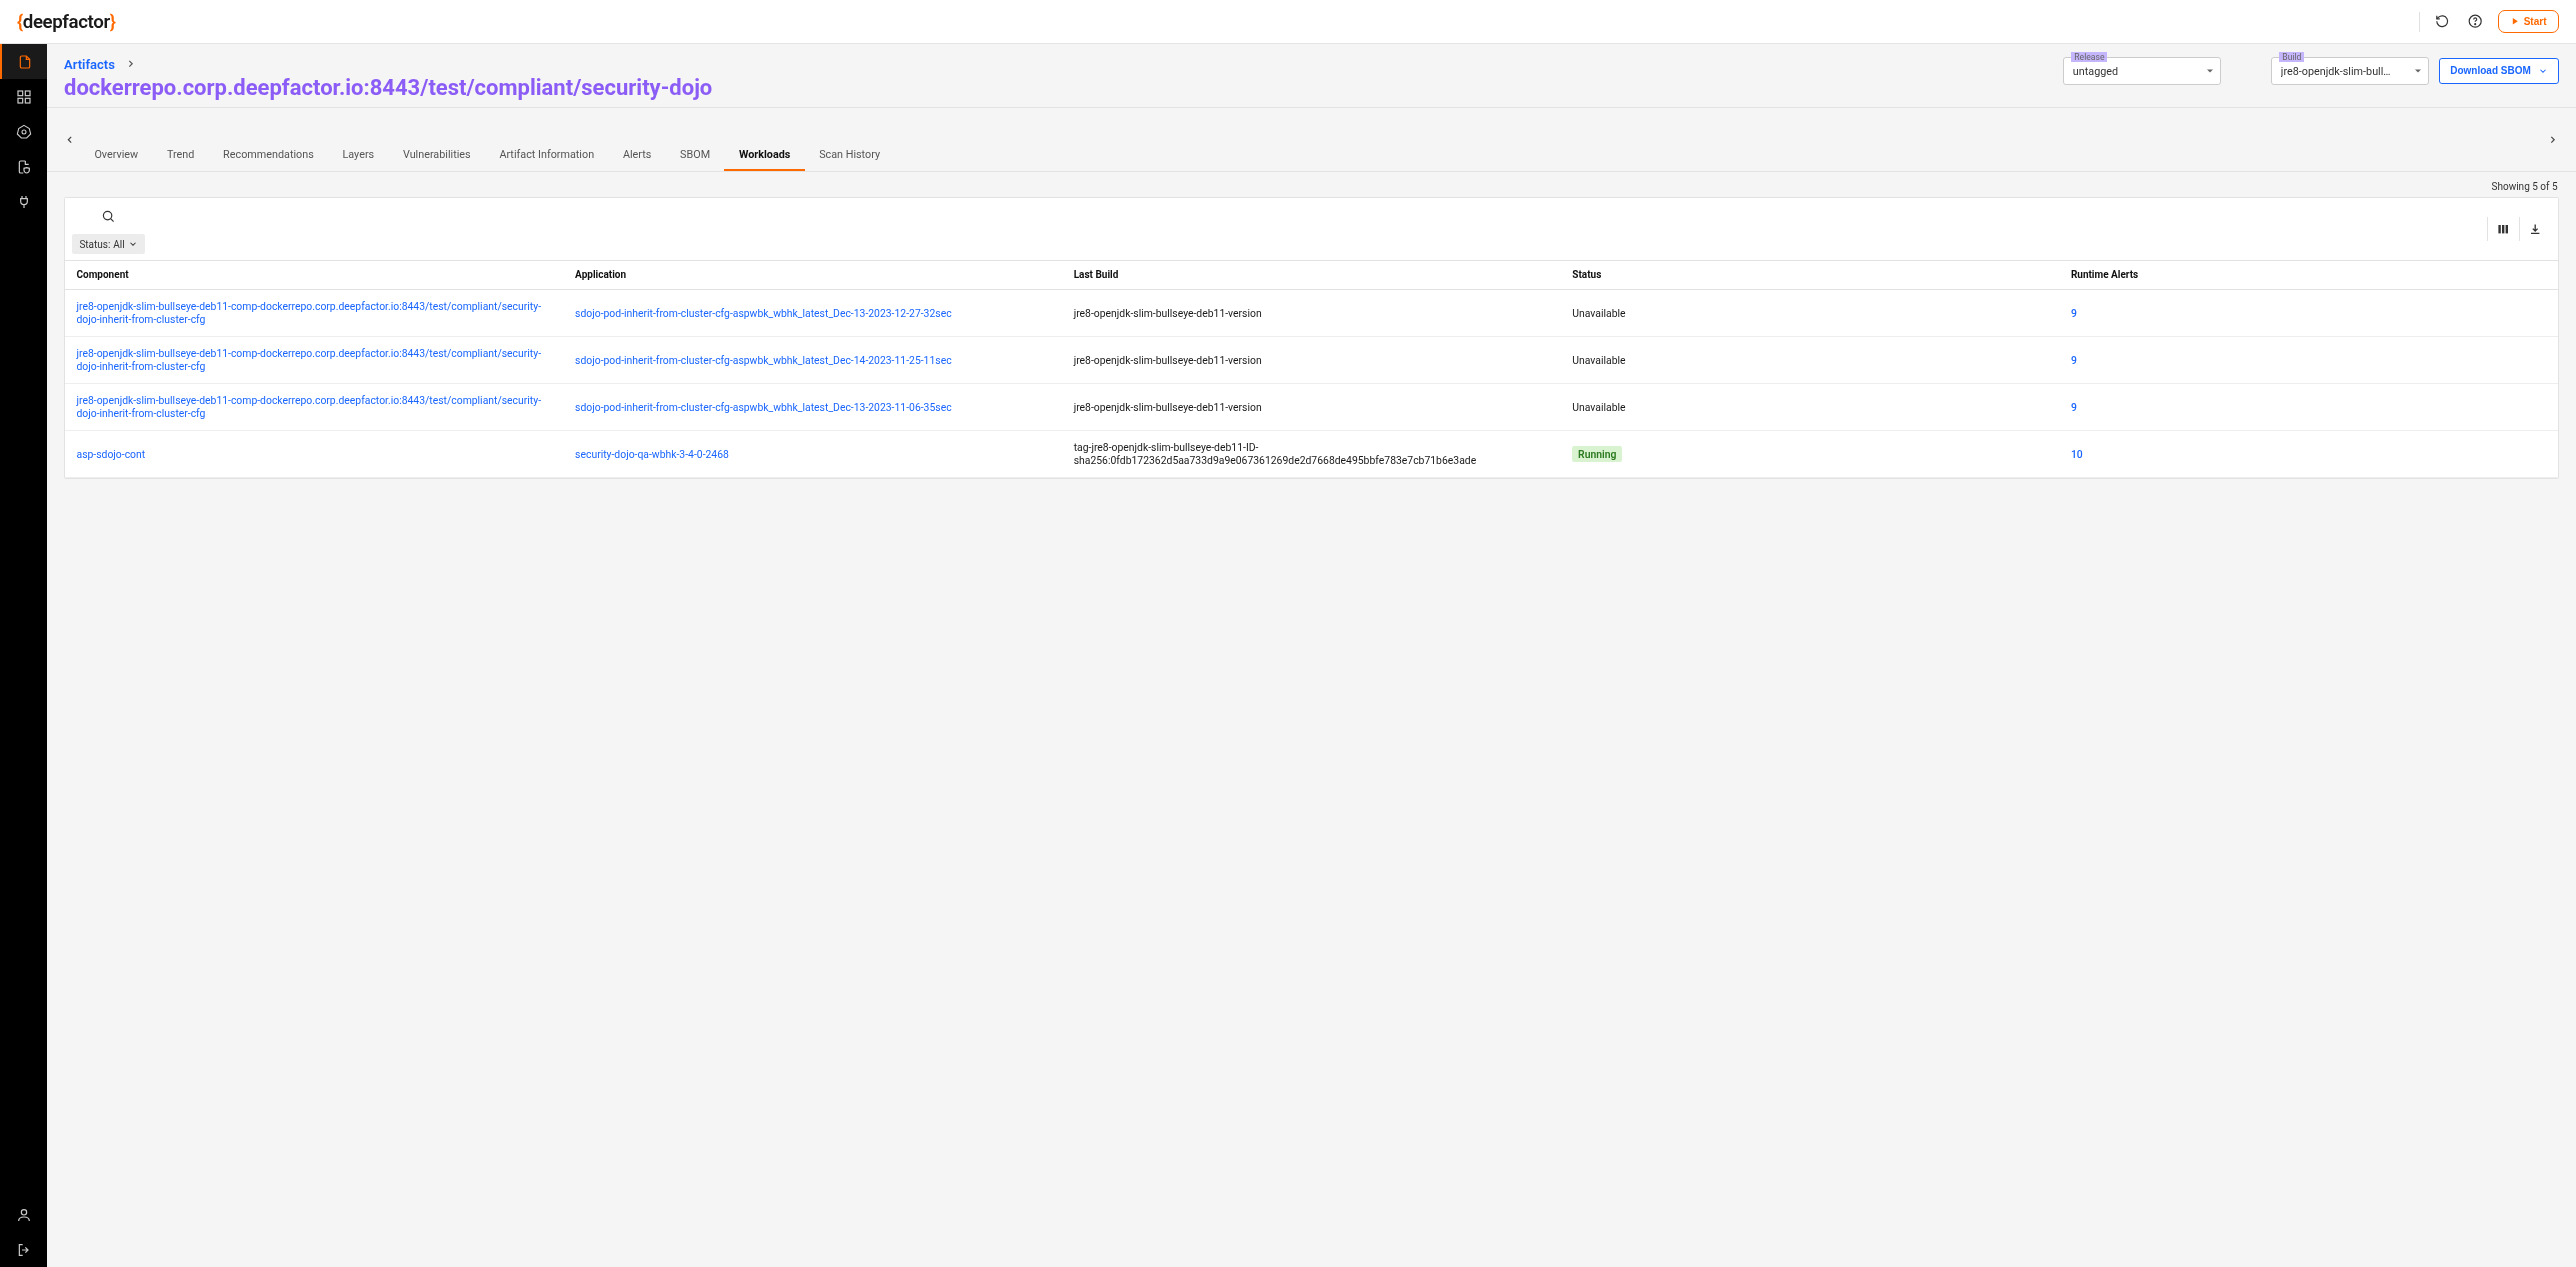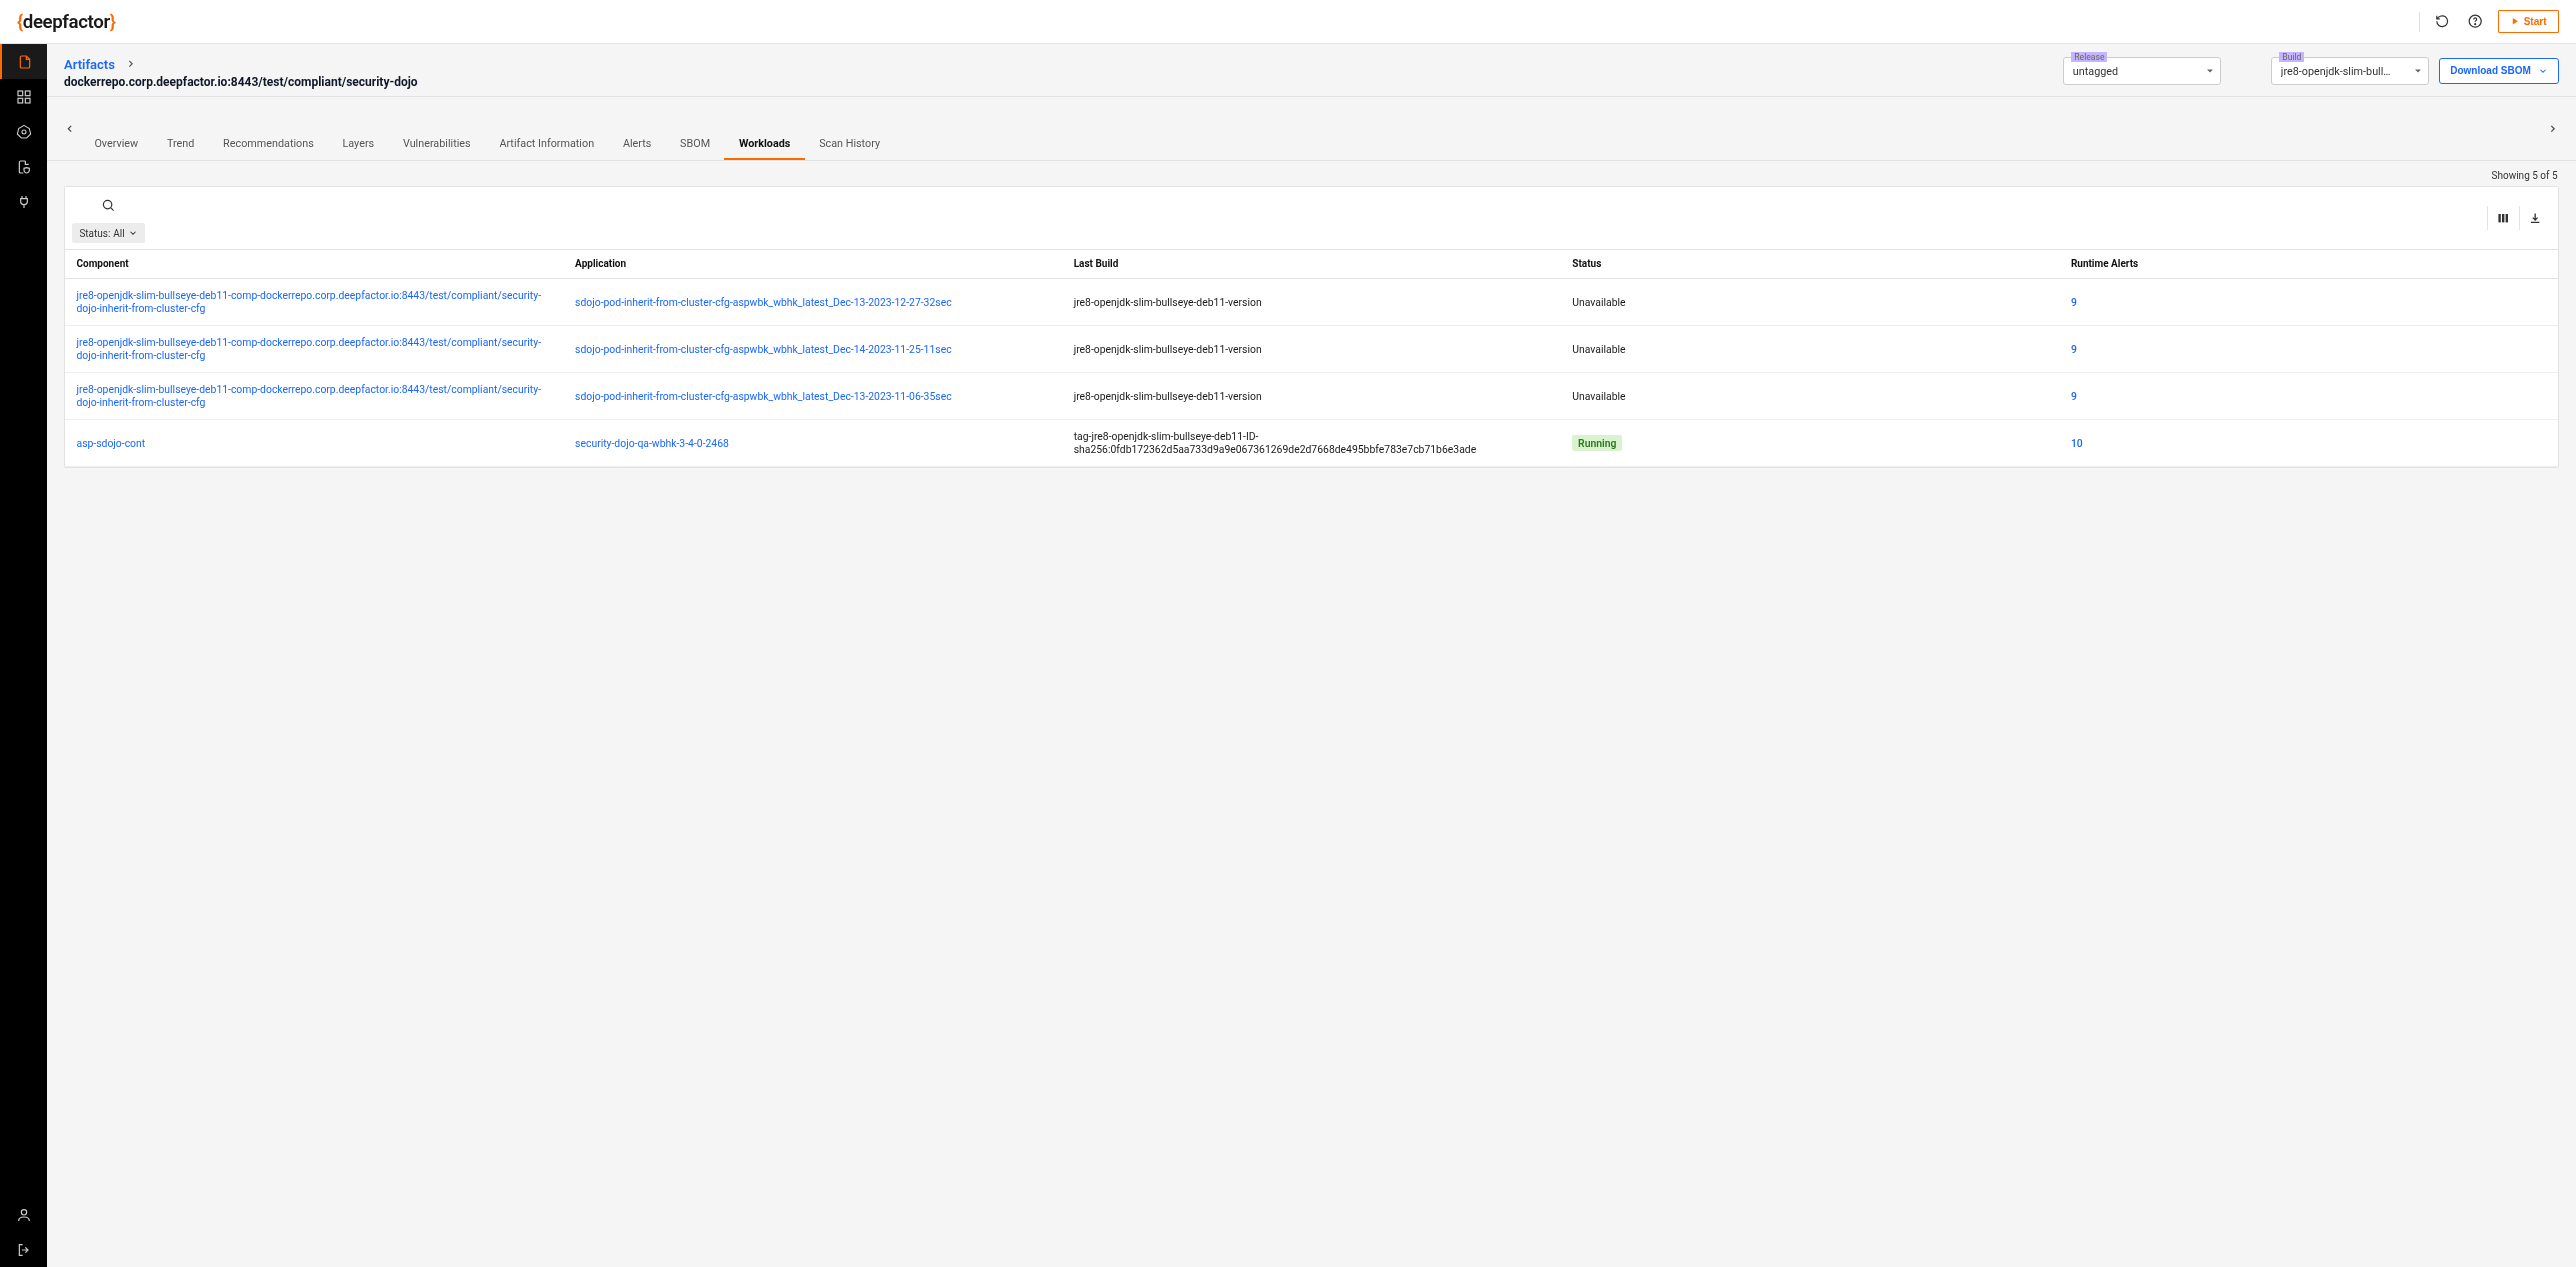--- a/index.html
+++ b/index.html
@@ -38,21 +38,21 @@
 }
 .start-btn {
   display: inline-flex;
   align-items: center;
   gap: 4.3px;
   border: 0.7px solid #ff6a00;
   color: #ff6a00;
   background: #fff;
   font-weight: 600;
   padding: 5px 11.5px;
-  border-radius: 1px;
+  border-radius: 7px;
   cursor: pointer;
   font-size: 10px;
 }
 
 
 .body { display: flex; flex: 1; min-height: 0; }
 .sidebar {
   width: 47px;
   background: #000;
   display: flex;
@@ -91,23 +91,23 @@
   display: flex;
   align-items: center;
   gap: 10px;
   font-size: 13px;
   font-weight: 600;
   color: #1a66ff;
   margin-bottom: 2.9px;
 }
 .breadcrumb .chev { color: #555; }
 .page-title {
-  font-size: 12px;
+  font-size: 22px;
   font-weight: 700;
-  color: #0f172a;
+  color: #8b5cf6;
 }
 .header-controls { display: flex; align-items: center; gap: 10px; }
 
 .select-wrap {
   position: relative;
   background: #fff;
   border: 0.7px solid #ccc;
   border-radius: 2.9px;
   padding: 7.2px 26px 5.8px 8.6px;
   min-width: 158px;

